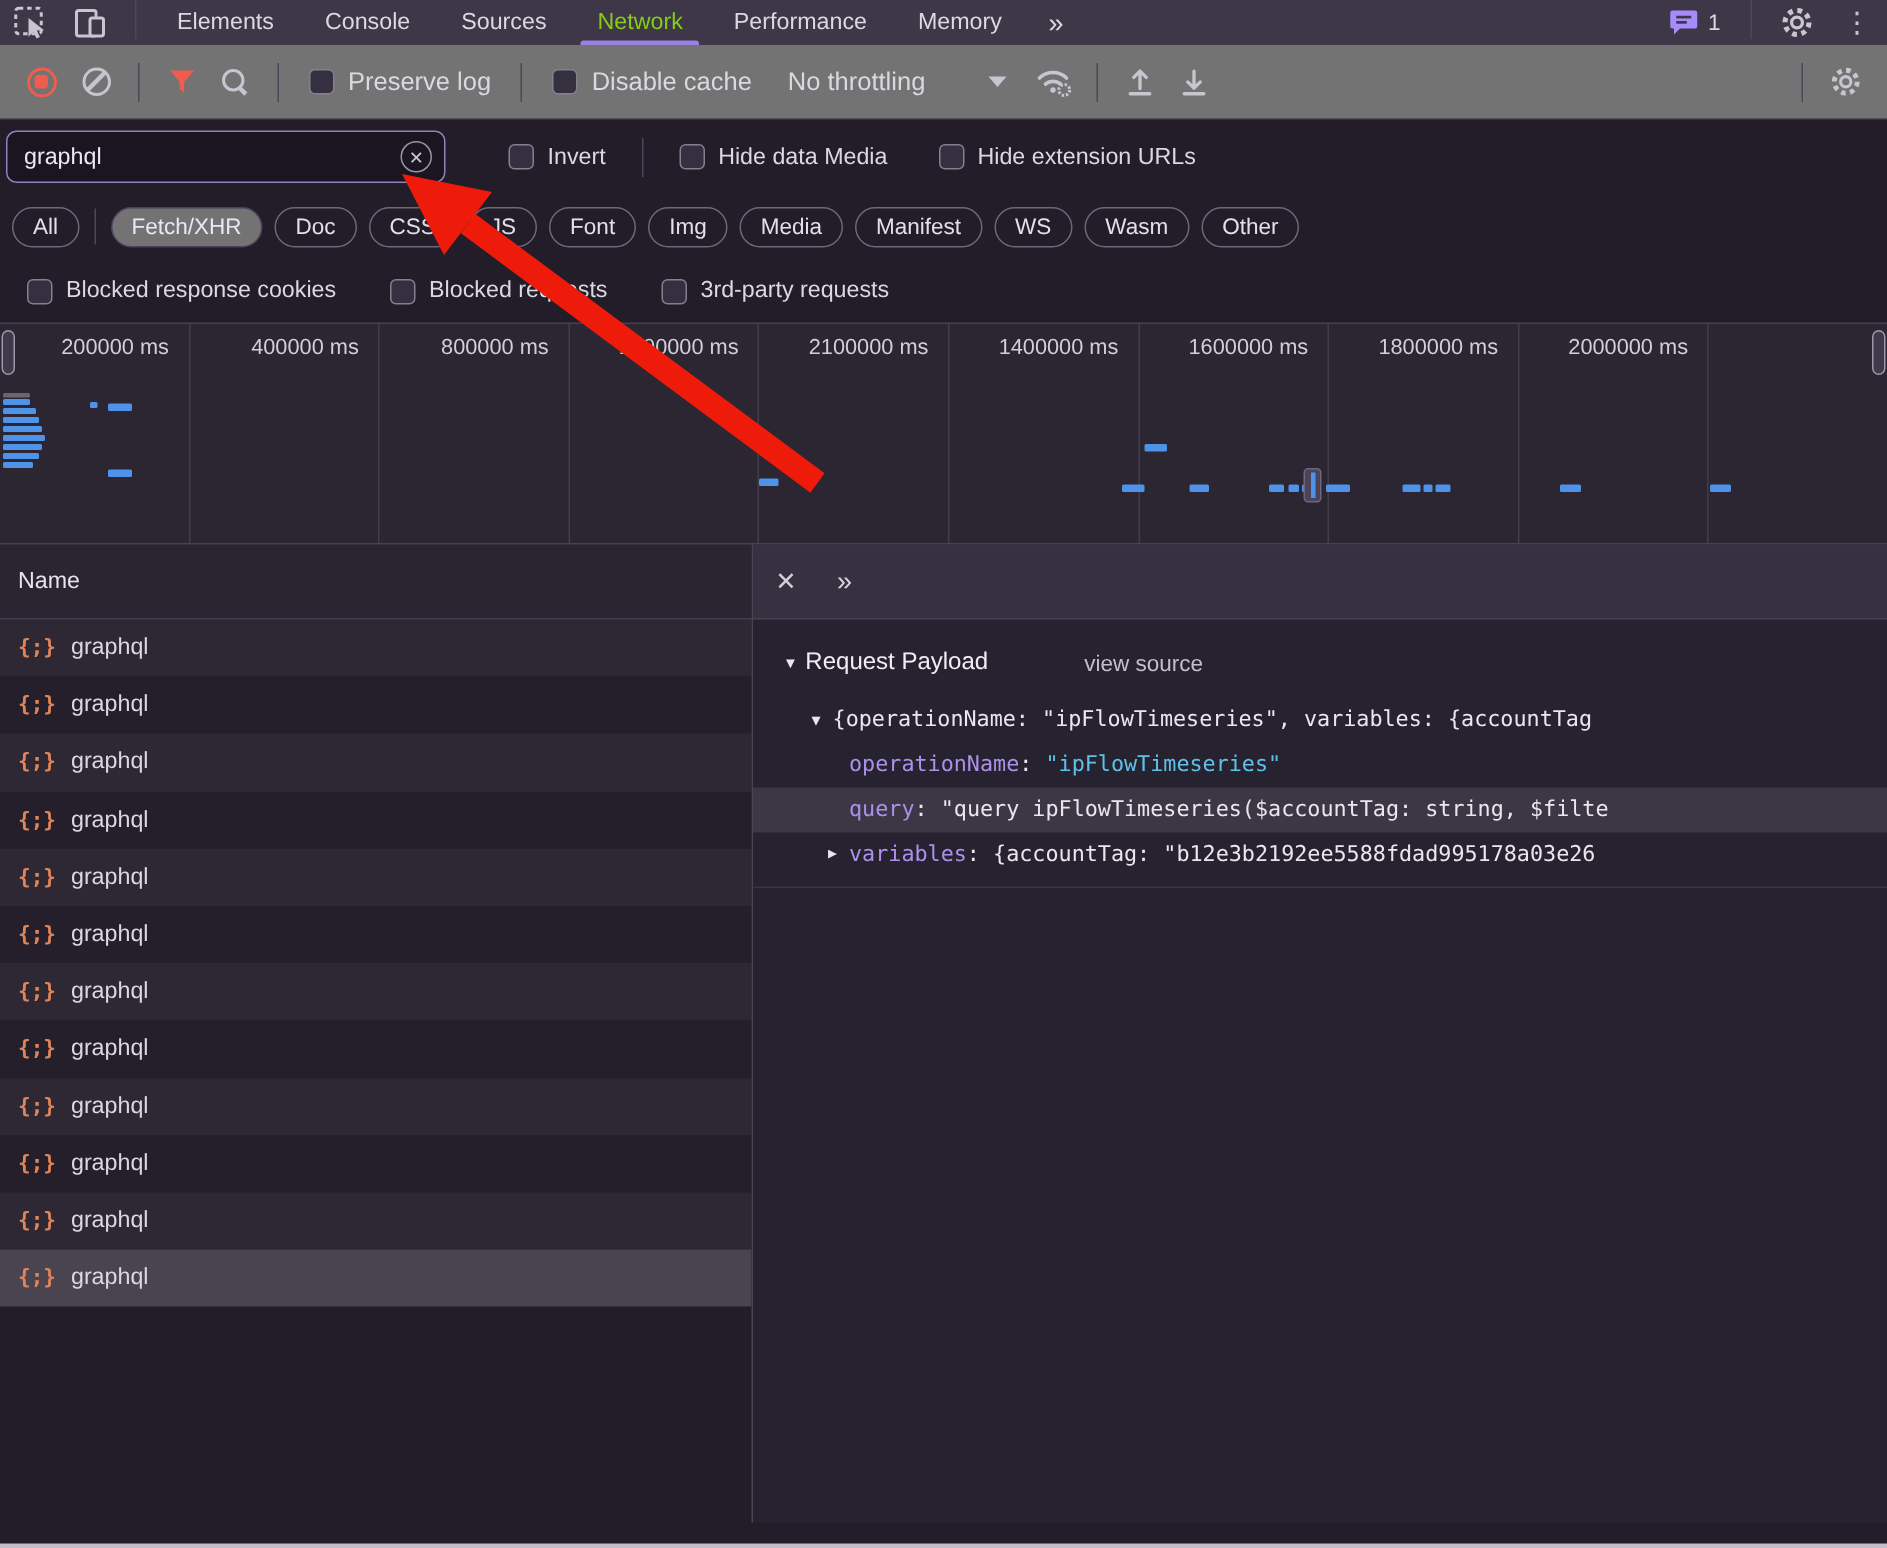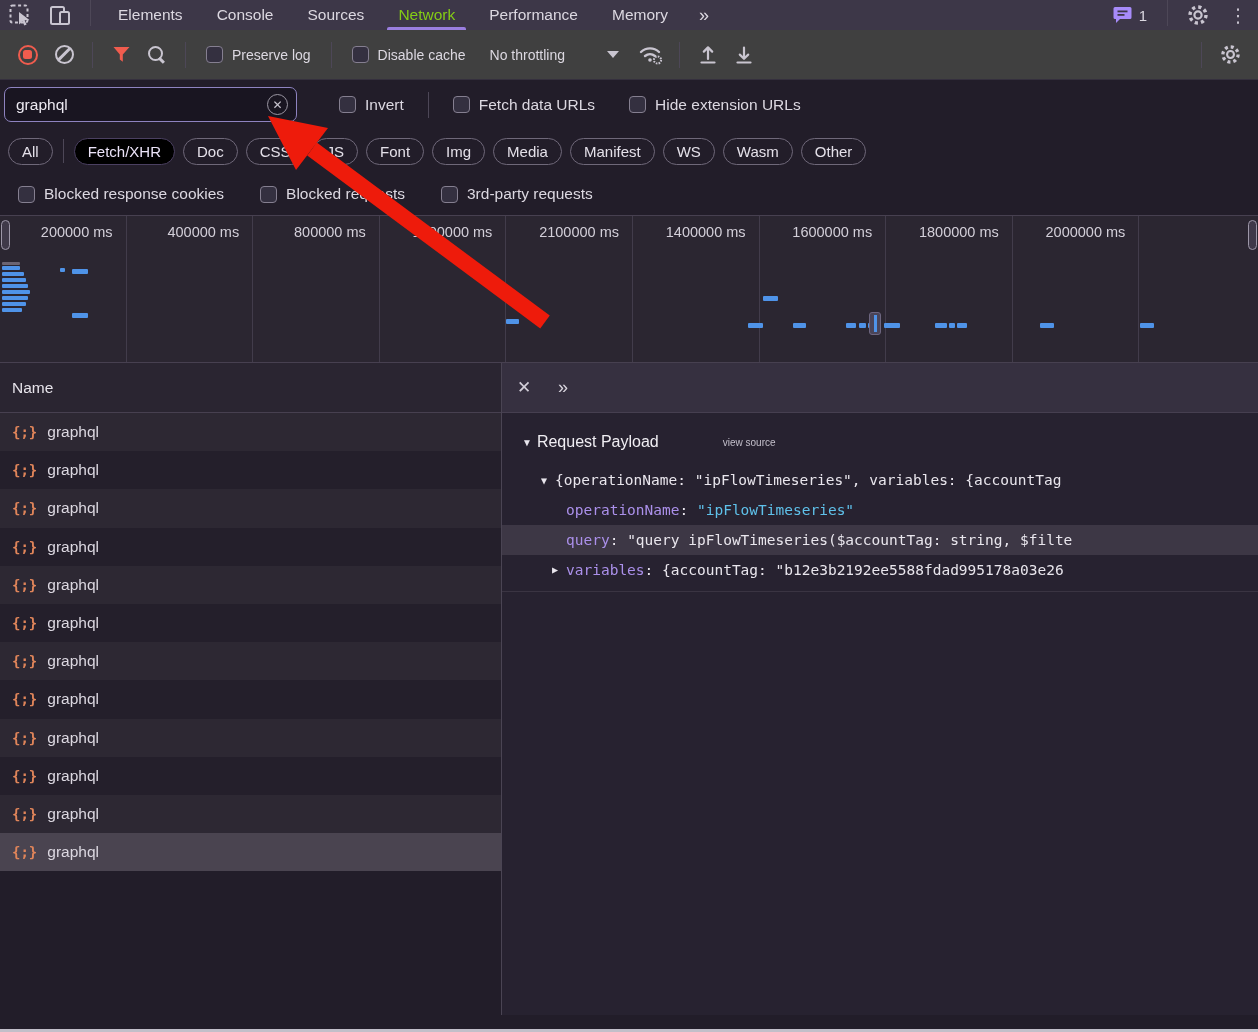--- a/index.html
+++ b/index.html
@@ -13,22 +13,22 @@
   #tabbar { height:30px; background:#3d3748; display:flex; align-items:stretch; color:#dcd8e1; }
   #tabbar .iconbtn { display:flex; align-items:center; justify-content:center; width:40px; flex:none; }
   .main-tab { display:flex; align-items:center; padding:0 17px; font-size:15.5px; position:relative; cursor:default; }
   .main-tab.active { color:#84cc16; }
   .main-tab.active::after { content:""; position:absolute; left:6px; right:6px; bottom:0; height:3px;
     background:#9a7ee0; border-radius:2px 2px 0 0; }
   #overflow-tabs { display:flex; align-items:center; padding:0 14px; font-size:18px; letter-spacing:-2px; }
   #bubble-wrap { display:flex; align-items:center; gap:7px; padding:0 10px; font-size:15px; }
 
   
-  #toolbar { height:50px; background:#404040; display:flex; align-items:center; padding:0 10px;
-    border-bottom:1px solid #35303e; color:#dcd8e1; font-size:14px; }
+  #toolbar { height:50px; background:#737373; display:flex; align-items:center; padding:0 10px;
+    border-bottom:1px solid #35303e; color:#dcd8e1; font-size:17px; }
   #toolbar .iconbtn { width:36px; height:34px; display:flex; align-items:center; justify-content:center; flex:none; }
   .rec-icon { width:20px; height:20px; border:2.5px solid #f05c4e; border-radius:50%; position:relative; }
   .rec-icon::after { content:""; position:absolute; left:3.2px; top:3.2px; width:9px; height:9px;
     background:#f05c4e; border-radius:2.5px; }
   .block-icon { width:19px; height:19px; border:2.5px solid #c9c5d0; border-radius:50%; position:relative; }
   .block-icon::after { content:""; position:absolute; left:50%; top:-1px; width:2.5px; height:16px;
     background:#c9c5d0; transform:translateX(-50%) rotate(45deg); transform-origin:center; }
   .search-icon { position:relative; width:20px; height:20px; }
   .search-icon::before { content:""; position:absolute; left:1px; top:1px; width:11px; height:11px;
     border:2.5px solid #c9c5d0; border-radius:50%; }
@@ -47,21 +47,21 @@
     border-radius:7px; display:flex; align-items:center; padding:0 8px 0 11px; margin-right:32px; }
   #filter-input { flex:1; background:transparent; border:none; outline:none; color:#ece9f1;
     font-size:15.5px; font-family:"Liberation Sans", sans-serif; }
   .clear-x { width:21px; height:21px; border:1.5px solid #9a95a2; border-radius:50%; color:#c9c5d0;
     display:flex; align-items:center; justify-content:center; font-size:12px; flex:none; }
 
   
   #chips-row { height:44px; display:flex; align-items:center; padding:0 8px; gap:8px; }
   .chip { border:1px solid #6f6879; border-radius:15px; padding:4px 13px; font-size:15px;
     color:#e4e0e9; white-space:nowrap; }
-  .chip.active { background:#000000; border-color:#4b4061; color:#ece4f9; }
+  .chip.active { background:#737373; border-color:#4b4061; color:#ece4f9; }
   .chip-div { width:1px; height:24px; background:#4d4757; margin:0 2px; }
 
   
   #morefilters-row { height:43px; display:flex; align-items:center; padding:0 8px; gap:16px;
     color:#dcd8e1; font-size:15.5px; border-bottom:1px solid #474050; }
 
   
   #timeline { position:relative; height:147px; background:#2b2631; border-bottom:1px solid #474050;
     overflow:hidden; display:flex; }
   .tick-col { flex:none; width:126.6px; height:100%; border-right:1px solid #423c4b;
@@ -95,21 +95,21 @@
   .dtab { display:flex; align-items:center; padding:0 16px; position:relative; }
   .dtab.active { color:#bfa4f6; }
   .dtab.active::after { content:""; position:absolute; left:10px; right:10px; bottom:0; height:3px;
     background:#9a7ee0; border-radius:2px 2px 0 0; }
   #dtab-overflow { display:flex; align-items:center; padding:0 12px; font-size:18px; letter-spacing:-2px; }
 
   #payload { flex:1; padding-top:14px; }
   #section-head { display:flex; align-items:center; padding-left:20px; height:30px; }
   #section-head .tri { color:#e9e6ed; font-size:10px; margin-right:5px; }
   #section-title { color:#f0eef3; font-size:16px; font-weight:normal; }
-  #view-source { color:#c3bfca; font-size:10px; margin-left:64px; }
+  #view-source { color:#c3bfca; font-size:15px; margin-left:64px; }
   .mono { font-family:"DejaVu Sans Mono", monospace; font-size:14.5px; color:#e9e6ed; white-space:pre; overflow:hidden; }
   #summary-line { height:30px; line-height:30px; padding-left:39px; margin-top:8px; }
   #summary-line .tri { font-size:10px; display:inline-block; vertical-align:1px; margin-right:8px; }
   .pl-row { height:30px; line-height:30px; padding-left:64px; position:relative; }
   .pl-row.highlight { background:#3d3745; }
   .pl-row .tri { position:absolute; left:50px; font-size:10px; color:#e9e6ed; }
   .k { color:#ab90ea; }
   .v-string { color:#5fc1ea; }
   .v-raw { color:#e9e6ed; }
   #payload-divider { height:1px; background:#3a3442; margin-top:6px; }
@@ -230,21 +230,21 @@
       <input id="filter-input" type="text" value="graphql" style="">
       <span class="clear-x">✕</span>
     </div>
     <div class="cb-group">
       <span class="checkbox"></span>
       <span>Invert</span>
     </div>
     <div class="vdiv" style="margin:0 14px;"></div>
     <div class="cb-group">
       <span class="checkbox"></span>
-      <span>Fetch data URLs</span>
+      <span>Hide data Media</span>
     </div>
     <div class="cb-group" style="margin-left:14px;">
       <span class="checkbox"></span>
       <span>Hide extension URLs</span>
     </div>
   </div>
 
   <div id="chips-row">
       <div class="chip">All</div>
       <div class="chip-div"></div>

